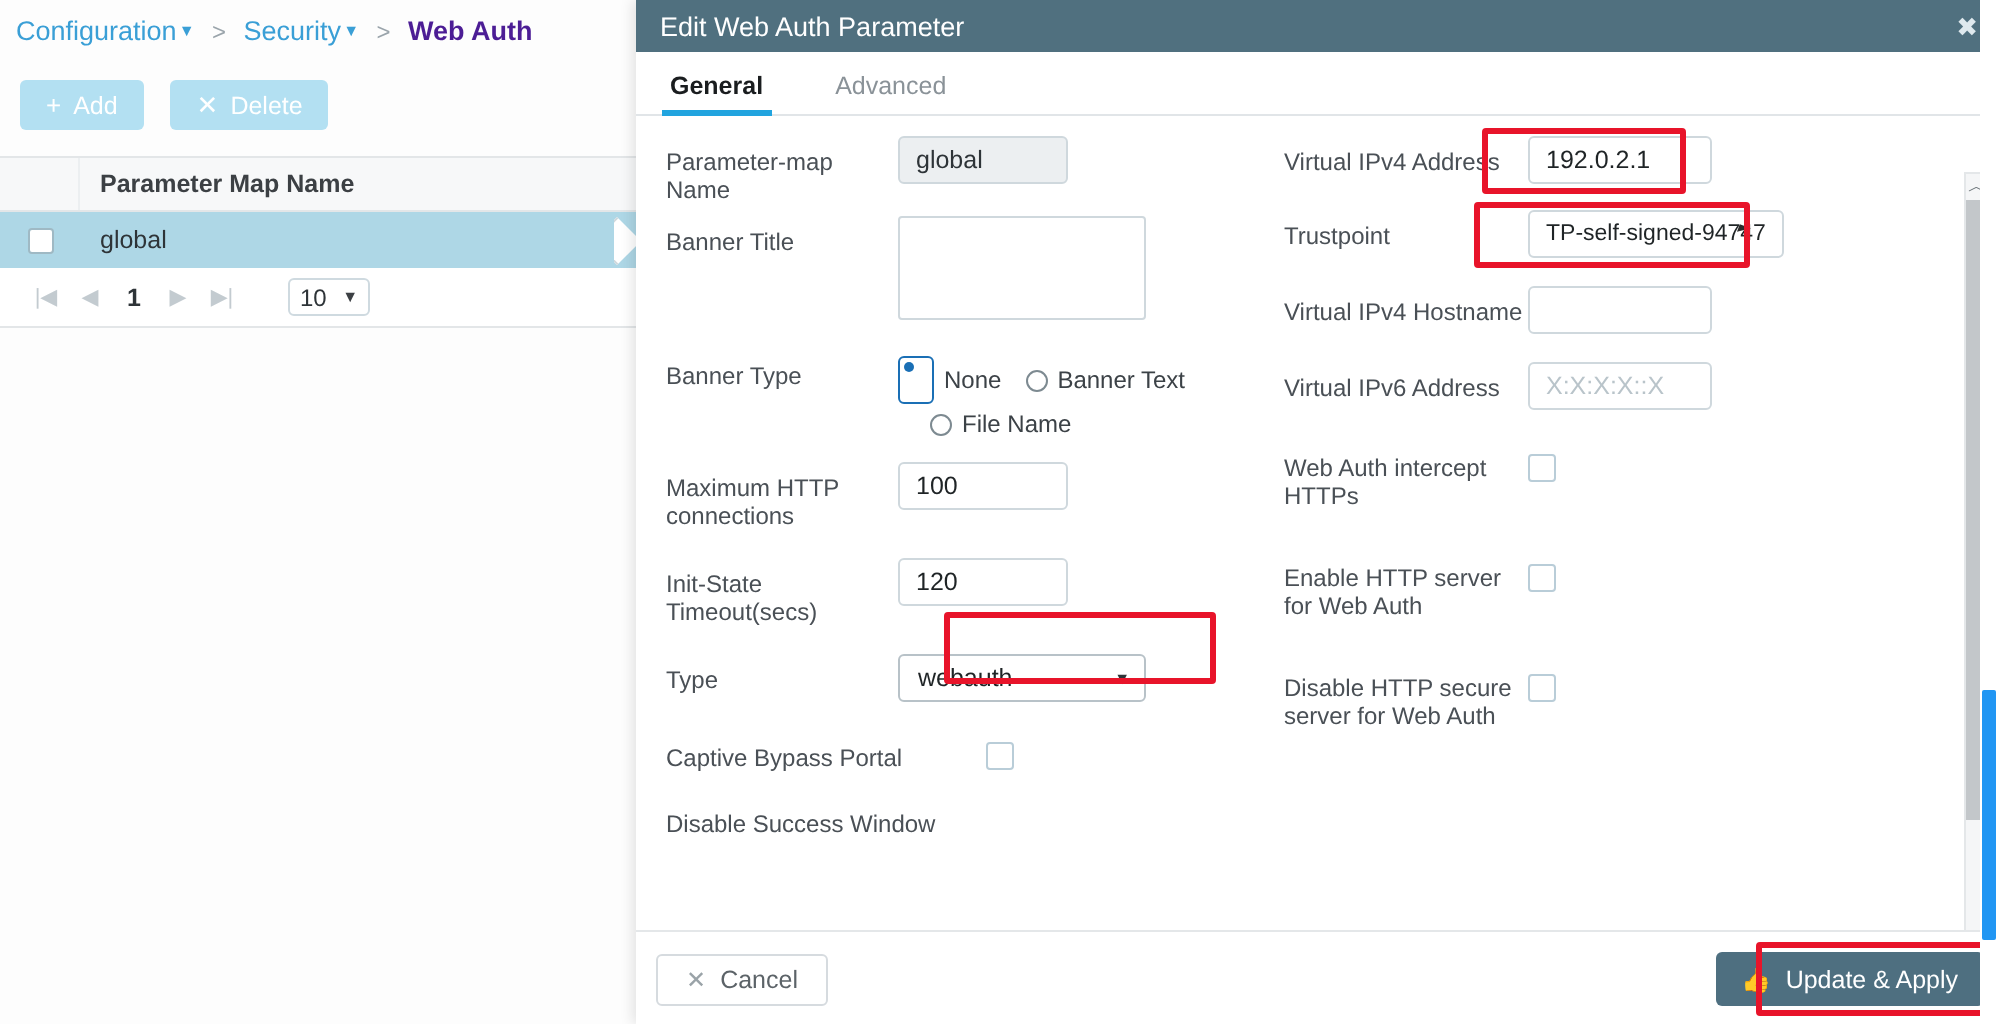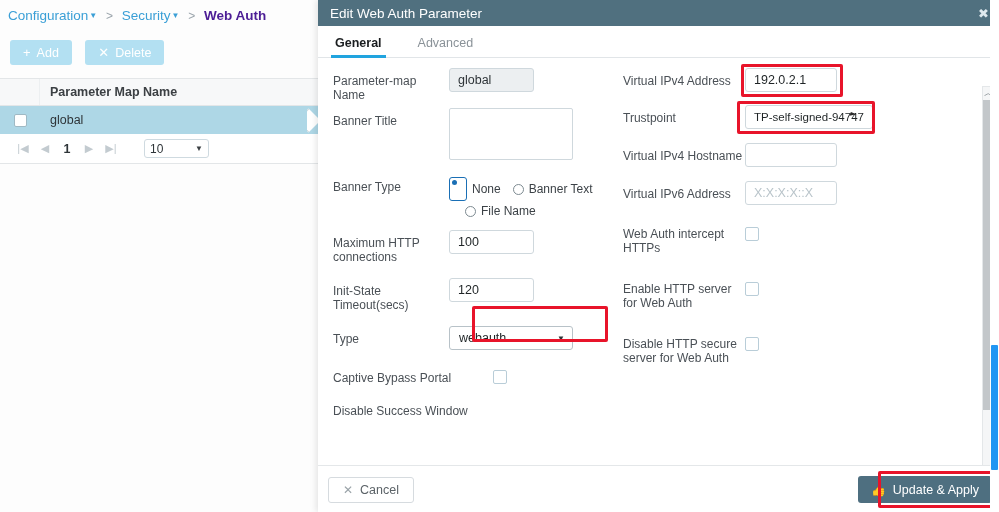--- a/index.html
+++ b/index.html
@@ -83,21 +83,21 @@
   }
   .pg-arrow {
     width: 22px; text-align: center; font-size: 11px;
     color: #c3cbd0; cursor: pointer; user-select: none;
   }
   .pg-num {
     min-width: 22px; text-align: center; font-size: 12.5px;
     font-weight: bold; color: #2e3438; cursor: pointer;
   }
   .pg-size {
-    margin-left: 22px; width: 65px; height: 19px;
+    margin-left: 22px; width: 41px; height: 19px;
     border: 1px solid #cfdae0; border-radius: 3px; background: #fff;
     display: flex; align-items: center; justify-content: space-between;
     padding: 0 5px; font-size: 12px; color: #2e3438; cursor: pointer;
   }
   .pg-size .dncar { font-size: 8px; color: #3c4044; }
   #left-edge-line {
     position: absolute; left: 318px; top: 0; width: 1px; height: 512px;
     background: #dfe3e6;
   }
 
@@ -138,21 +138,21 @@
   .col { position: absolute; top: 10px; }
   #col-left { left: 15px; width: 300px; }
   #col-right { left: 305px; width: 300px; }
 
   .frow { display: flex; align-items: flex-start; margin-bottom: 6px; }
   .flabel {
     font-size: 12px; color: #4a5056; line-height: 14px;
     padding-top: 6px;
   }
   #col-left .flabel { width: 116px; flex: 0 0 116px; }
-  #col-right .flabel { width: 122px; flex: 0 0 122px; }
+  #col-right .flabel { width: 122px; flex: 0 0 122px; margin-left: 19px; }
   .fctl { flex: 1; position: relative; }
 
   .tinput {
     height: 24px; border: 1px solid #cfd8dd; border-radius: 3px;
     background: #fff; font-size: 12.5px; color: #1f2426;
     padding: 0 8px; font-family: "Liberation Sans", sans-serif;
     outline: none;
   }
   .tinput.disabled { background: #eceff1; color: #2e3438; }
   .tinput::placeholder { color: #b9c4ca; }

